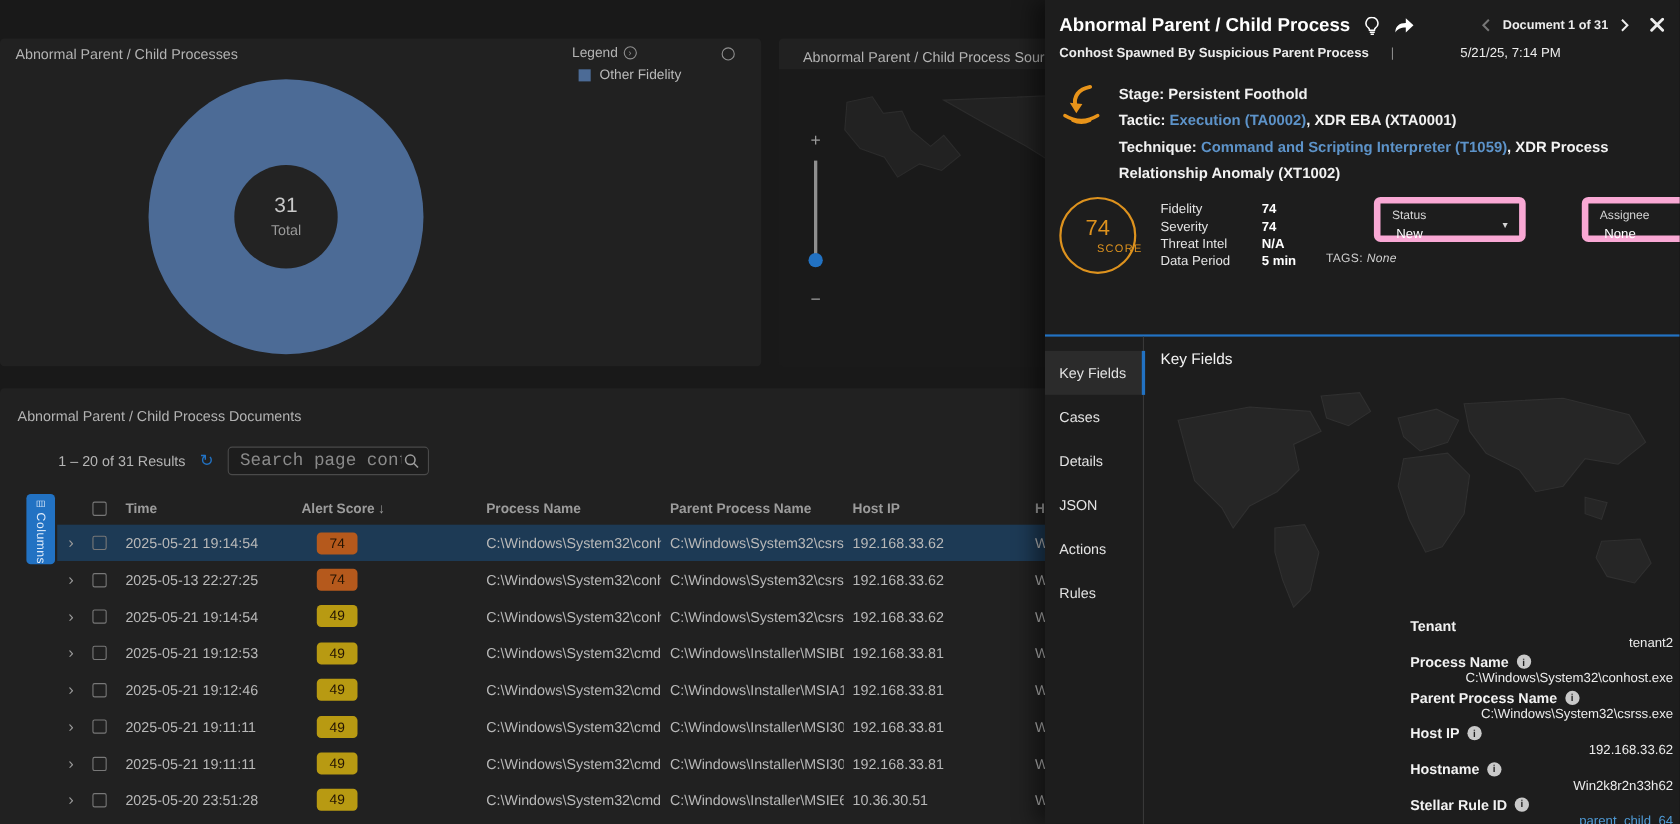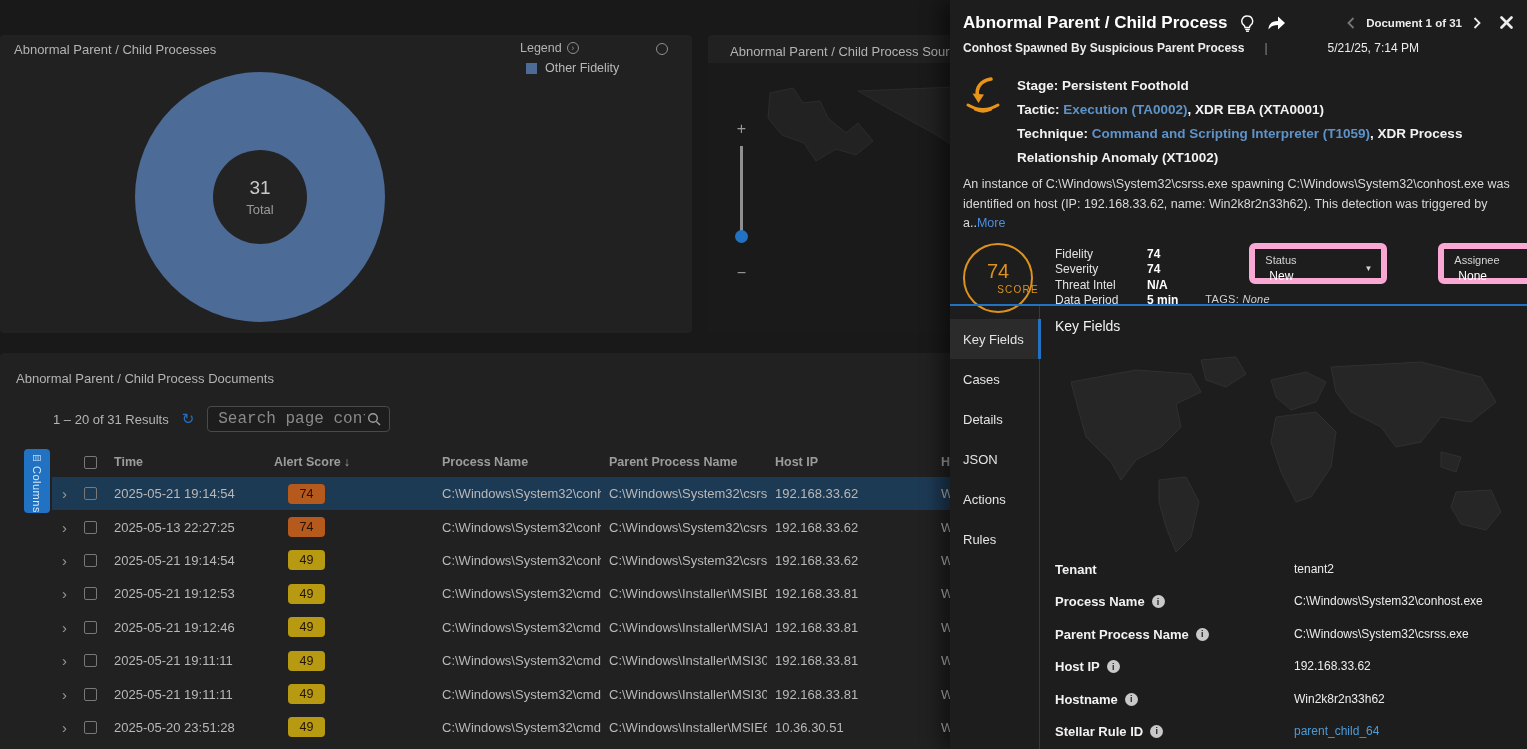--- a/index.html
+++ b/index.html
@@ -114,21 +114,21 @@
   .tab { height:40px; display:flex; align-items:center; padding-left:13px; font-size:13px;
     color:#e3e3e3; position:relative; cursor:pointer; white-space:nowrap; }
   .tab.active { background:#2b2b2b; }
   .tab.active::after { content:""; position:absolute; right:-2px; top:0; bottom:0; width:3px;
     background:var(--accent-blue); }
 
   .d-content { position:absolute; left:91px; top:306px; right:0; bottom:0; overflow:hidden; }
   .content-title { position:absolute; left:14px; top:12px; font-size:14px; color:#f2f2f2; }
   .world-map { position:absolute; left:0; top:46px; width:486px; height:212px; }
   .fields { position:absolute; left:14px; top:256px; right:6px; }
-  .frow { display:flex; align-items:flex-start; height:32.4px; }
+  .frow { display:flex; align-items:flex-end; height:32.4px;flex-direction:column; }
   .flabel { width:239px; font-size:13px; font-weight:bold; color:#f2f2f2; display:flex;
     align-items:center; gap:7px; flex:none; }
   .info-i { width:13px; height:13px; border-radius:50%; background:#c9c9c9; color:#1d1d1d;
     font-size:9px; font-weight:bold; display:inline-flex; align-items:center; justify-content:center;
     font-style:normal; cursor:pointer; }
   .fvalue { font-size:12px; color:#ececec; white-space:nowrap; overflow:hidden; }
   .fvalue.link { color:#4f9bd6; cursor:pointer; }
 </style>
 </head>
 <body>
@@ -358,23 +358,20 @@
           <path d="M12 35.5 Q20 39.5 28 35.5" stroke="#e8941a" stroke-width="2.4" fill="none" stroke-linecap="round"></path>
         </svg>
       </span>
       <div class="stage-text">
         <div><span>Stage:</span> <span>Persistent Foothold</span></div>
         <div><span>Tactic:</span> <a>Execution (TA0002)</a><span>, XDR EBA (XTA0001)</span></div>
         <div><span>Technique:</span> <a>Command and Scripting Interpreter (T1059)</a><span>, XDR Process Relationship Anomaly (XT1002)</span></div>
       </div>
     </div>
 
-    <div class="d-desc">
-      <span>An instance of C:\Windows\System32\csrss.exe spawning C:\Windows\System32\conhost.exe was identified on host (IP: 192.168.33.62, name: Win2k8r2n33h62). This detection was triggered by a..</span><span class="more-link">More</span>
-    </div>
 
     <div class="score-row">
       <div class="score-ring">
         <span class="score-v">74</span>
         <span class="score-l">SCORE</span>
       </div>
       <div class="metrics">
         <div class="metric">
             <span class="ml">Fidelity</span>
             <span class="mv">74</span>

